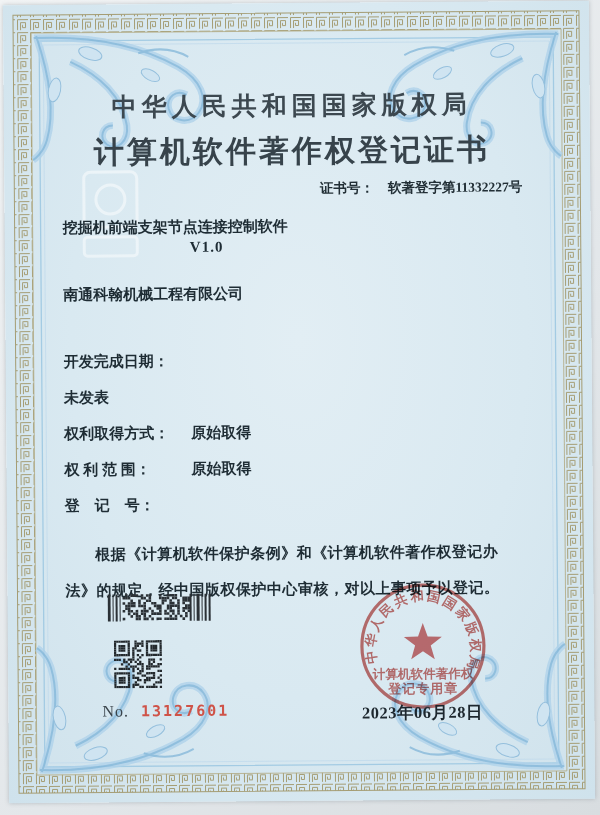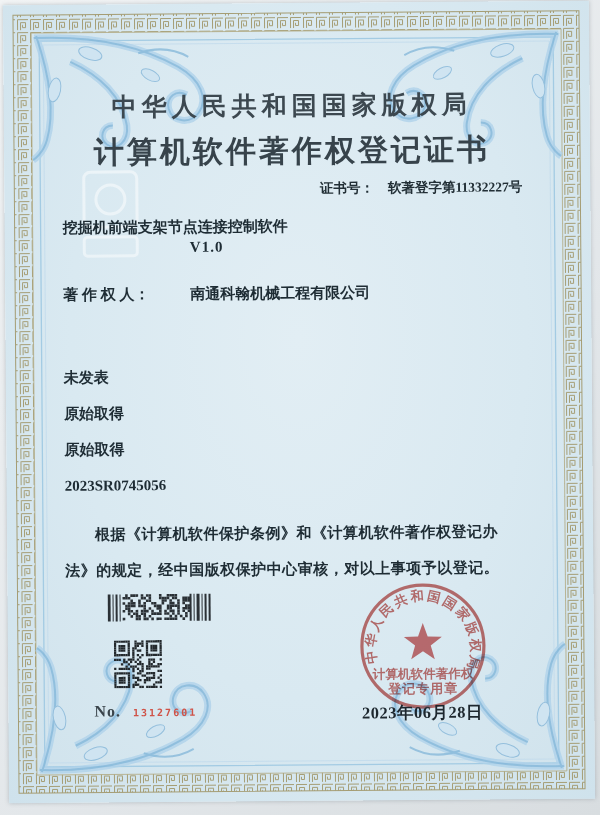--- a/index.html
+++ b/index.html
@@ -53,24 +53,24 @@
   .fcont { padding-left:127px; line-height:20px; font-weight:700; letter-spacing:1px; }
 
   .statement {
     margin-top:21px; font-size:15px; font-weight:700; color:#1e2c34;
     line-height:36px; text-indent:2em; letter-spacing:.5px; padding-right:2px;
   }
 
   .barcode { position:absolute; left:100px; top:589px; }
   .qrcode  { position:absolute; left:106px; top:636px; }
   .no-line { position:absolute; left:86px; top:698px; font-size:16px; color:#3a444b; }
-  .no-line .no-label { font-weight:700; letter-spacing:1px; }
+  .no-line .no-label { font-weight:400; letter-spacing:1px;margin-left:8px; }
   .no-line .no-value {
     font-family:"DejaVu Sans Mono","Liberation Mono",monospace;
-    color:#cf5348; font-size:10px; letter-spacing:2px; margin-left:8px; font-weight:700;
+    color:#cf5348; font-size:15px; letter-spacing:2px; margin-left:8px; font-weight:700;
   }
 
   .seal { position:absolute; left:348px; top:577px; width:134px; height:134px;
     opacity:.88; mix-blend-mode:multiply; }
   .seal-date {
     position:absolute; left:344px; top:700px; width:140px; text-align:center;
     font-size:16.5px; font-weight:700; color:#1d272e; letter-spacing:.5px; white-space:nowrap;
   }
 </style>
 </head>
@@ -179,37 +179,39 @@
         <span>证书号：</span><span class="gap"></span><span>软著登字第11332227号</span>
       </div>
 
       <div class="fields">
         <div class="field-row first">
           <span class="fvalue">挖掘机前端支架节点连接控制软件</span>
         </div>
         <div class="fcont">V1.0</div>
 
         <div class="field-row" style="margin-top:27px">
-          <span class="flabel">著 作 权 人：</span>
           <span class="fvalue">南通科翰机械工程有限公司</span>
         </div>
 
         <div class="field-row gap-lg">
+          <span class="flabel">开发完成日期：</span>
         </div>
         <div class="field-row">
           <span class="fvalue">未发表</span>
         </div>
         <div class="field-row">
+          <span class="flabel">权利取得方式：</span>
           <span class="fvalue">原始取得</span>
         </div>
         <div class="field-row">
+          <span class="flabel">权 利 范 围：</span>
           <span class="fvalue">原始取得</span>
         </div>
         <div class="field-row">
-          <span class="fvalue">2023SR0745056</span>
+          <span class="flabel">登　记　号：</span>
         </div>
       </div>
 
       <div class="statement">根据《计算机软件保护条例》和《计算机软件著作权登记办法》的规定，经中国版权保护中心审核，对以上事项予以登记。</div>
     </div>
 
     <svg class="barcode" width="104" height="30" viewBox="0 0 104 30">
         <g id="bc-g">
           <rect x="0" y="1" width="3" height="27" fill="#2b3136"></rect>
           <rect x="5" y="1" width="1" height="27" fill="#2b3136"></rect>

